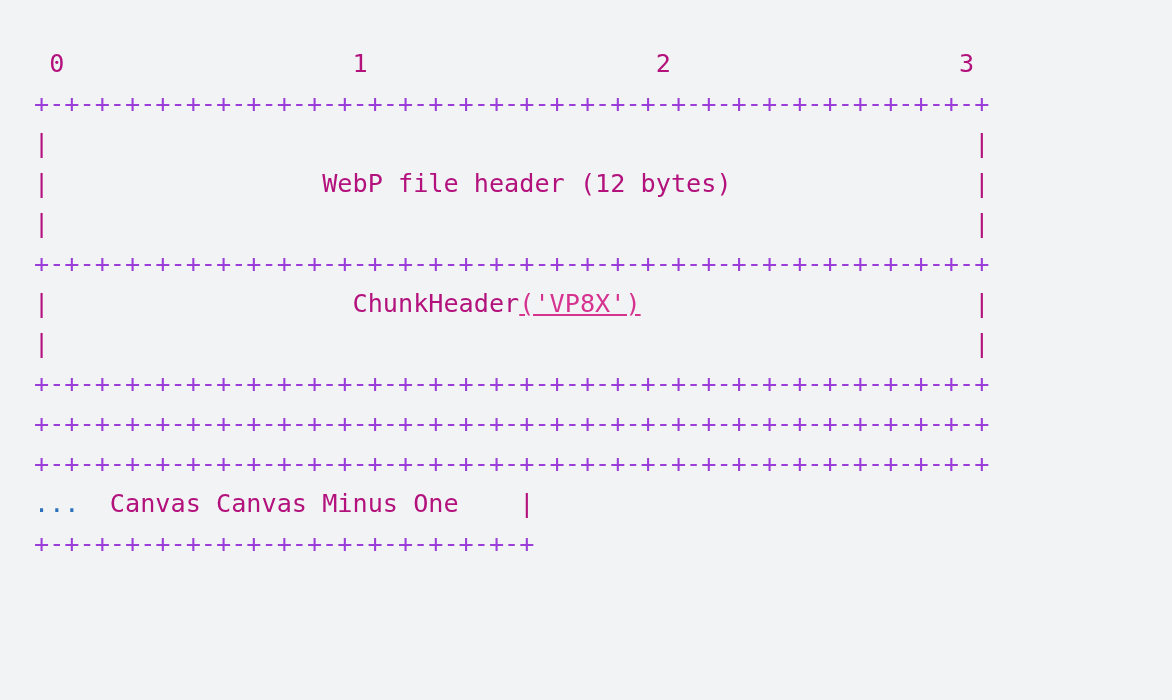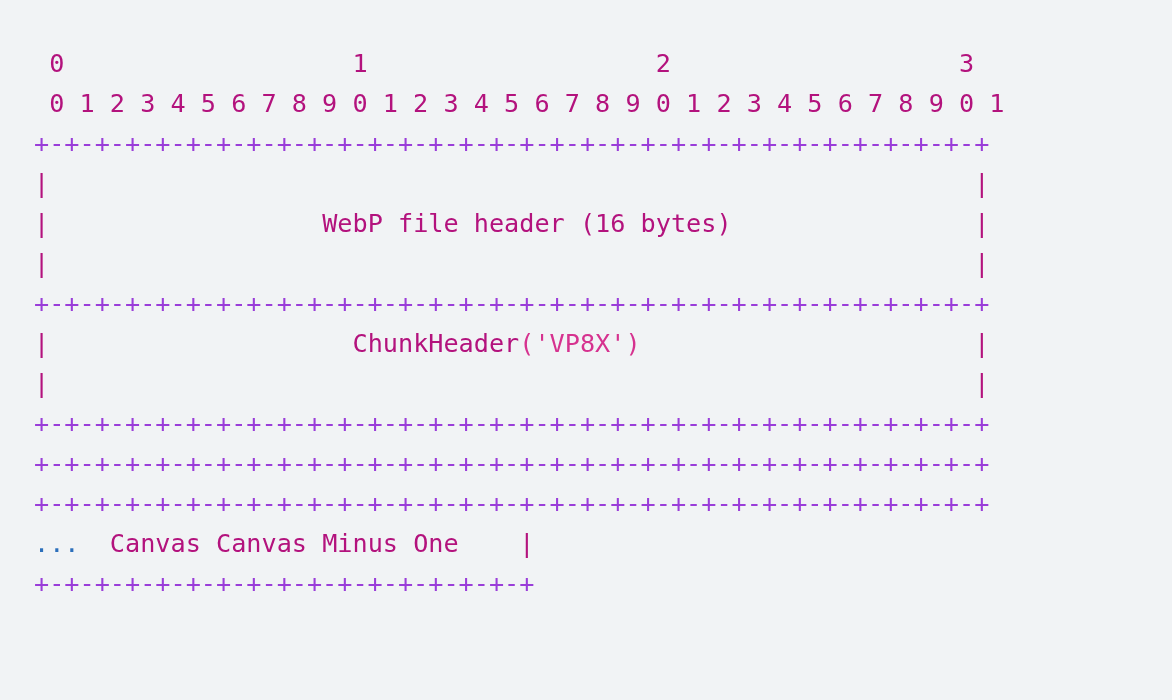--- a/index.html
+++ b/index.html
@@ -33,37 +33,36 @@
     white-space: pre;
     font-family: "DejaVu Sans Mono", "Liberation Mono", monospace;
     font-weight: 400;
   }
 
   
   .tok-border  { color: #9a3dd9; }   
   .tok-pipe    { color: #b3127d; }   
   .tok-label   { color: #b3127d; }   
   .tok-num     { color: #b3127d; }   
-  .tok-string  { color: #d6328f; }   
+  .tok-string  { color: #d6328f; text-decoration: underline; }   
   .tok-ellipsis{ color: #2c6fbb; }   
 </style>
 </head>
 <body>
 
 <div id="packet-diagram">
 
   <div class="diagram-line"><span class="tok-num"> 0                   1                   2                   3</span></div>
 
-  <div class="diagram-line"><span class="tok-num"> 0 1 2 3 4 5 6 7 8 9 0 1 2 3 4 5 6 7 8 9 0 1 2 3 4 5 6 7 8 9 0 1</span></div>
 
   <div class="diagram-line"><span class="tok-border">+-+-+-+-+-+-+-+-+-+-+-+-+-+-+-+-+-+-+-+-+-+-+-+-+-+-+-+-+-+-+-+</span></div>
 
   <div class="diagram-line"><span class="tok-pipe">|</span><span class="tok-label">                                                             </span><span class="tok-pipe">|</span></div>
 
-  <div class="diagram-line"><span class="tok-pipe">|</span><span class="tok-label">                  </span><span class="tok-label">WebP file header (16 bytes)</span><span class="tok-label">                </span><span class="tok-pipe">|</span></div>
+  <div class="diagram-line"><span class="tok-pipe">|</span><span class="tok-label">                  </span><span class="tok-label">WebP file header (12 bytes)</span><span class="tok-label">                </span><span class="tok-pipe">|</span></div>
 
   <div class="diagram-line"><span class="tok-pipe">|</span><span class="tok-label">                                                             </span><span class="tok-pipe">|</span></div>
 
   <div class="diagram-line"><span class="tok-border">+-+-+-+-+-+-+-+-+-+-+-+-+-+-+-+-+-+-+-+-+-+-+-+-+-+-+-+-+-+-+-+</span></div>
 
   <div class="diagram-line"><span class="tok-pipe">|</span><span class="tok-label">                    </span><span class="tok-label">ChunkHeader</span><span class="tok-string">('VP8X')</span><span class="tok-label">                      </span><span class="tok-pipe">|</span></div>
 
   <div class="diagram-line"><span class="tok-pipe">|</span><span class="tok-label">                                                             </span><span class="tok-pipe">|</span></div>
 
   <div class="diagram-line"><span class="tok-border">+-+-+-+-+-+-+-+-+-+-+-+-+-+-+-+-+-+-+-+-+-+-+-+-+-+-+-+-+-+-+-+</span></div>

